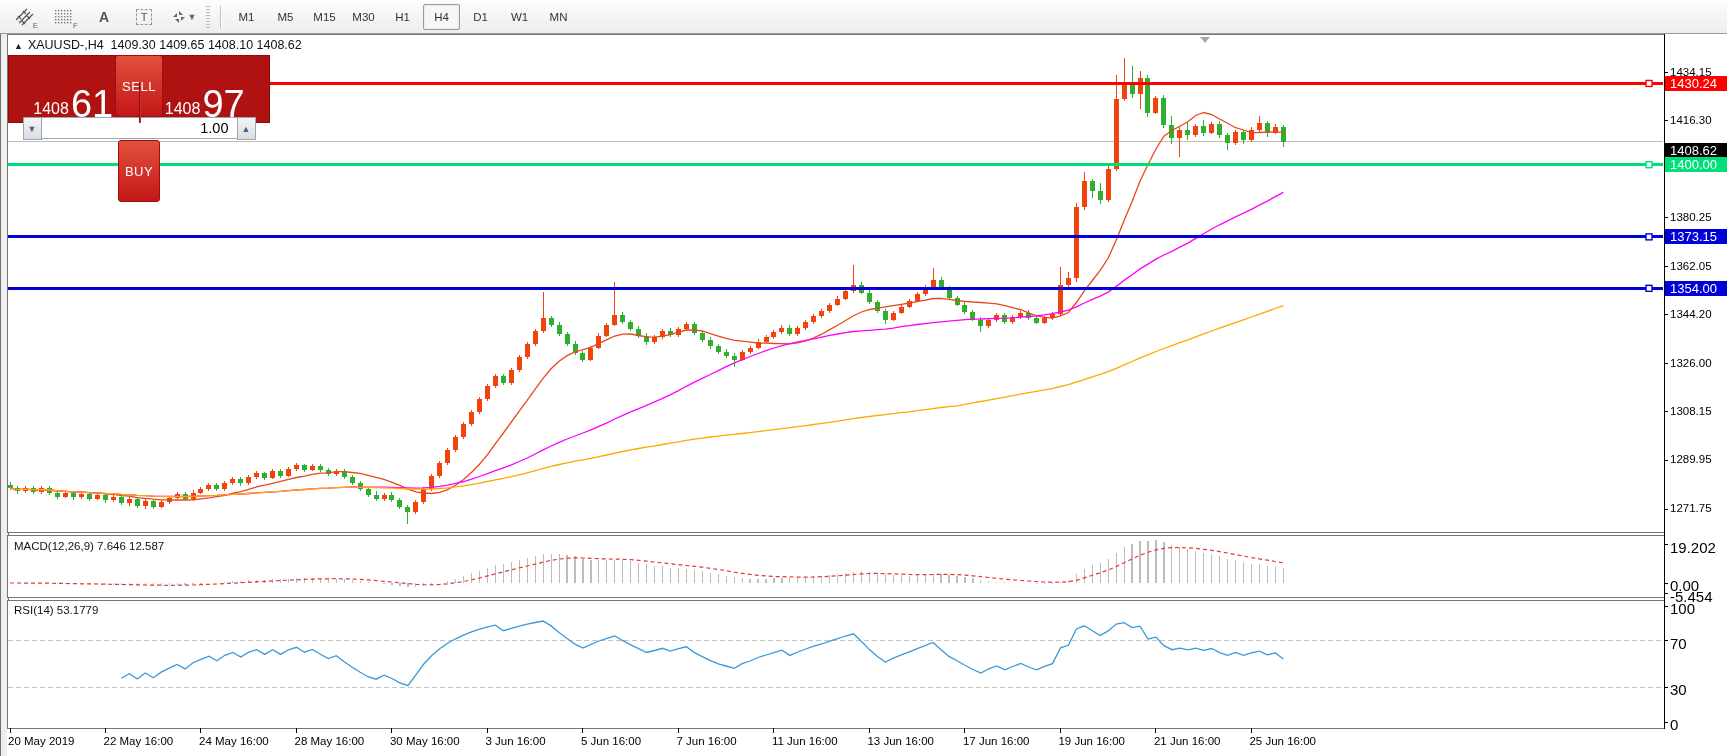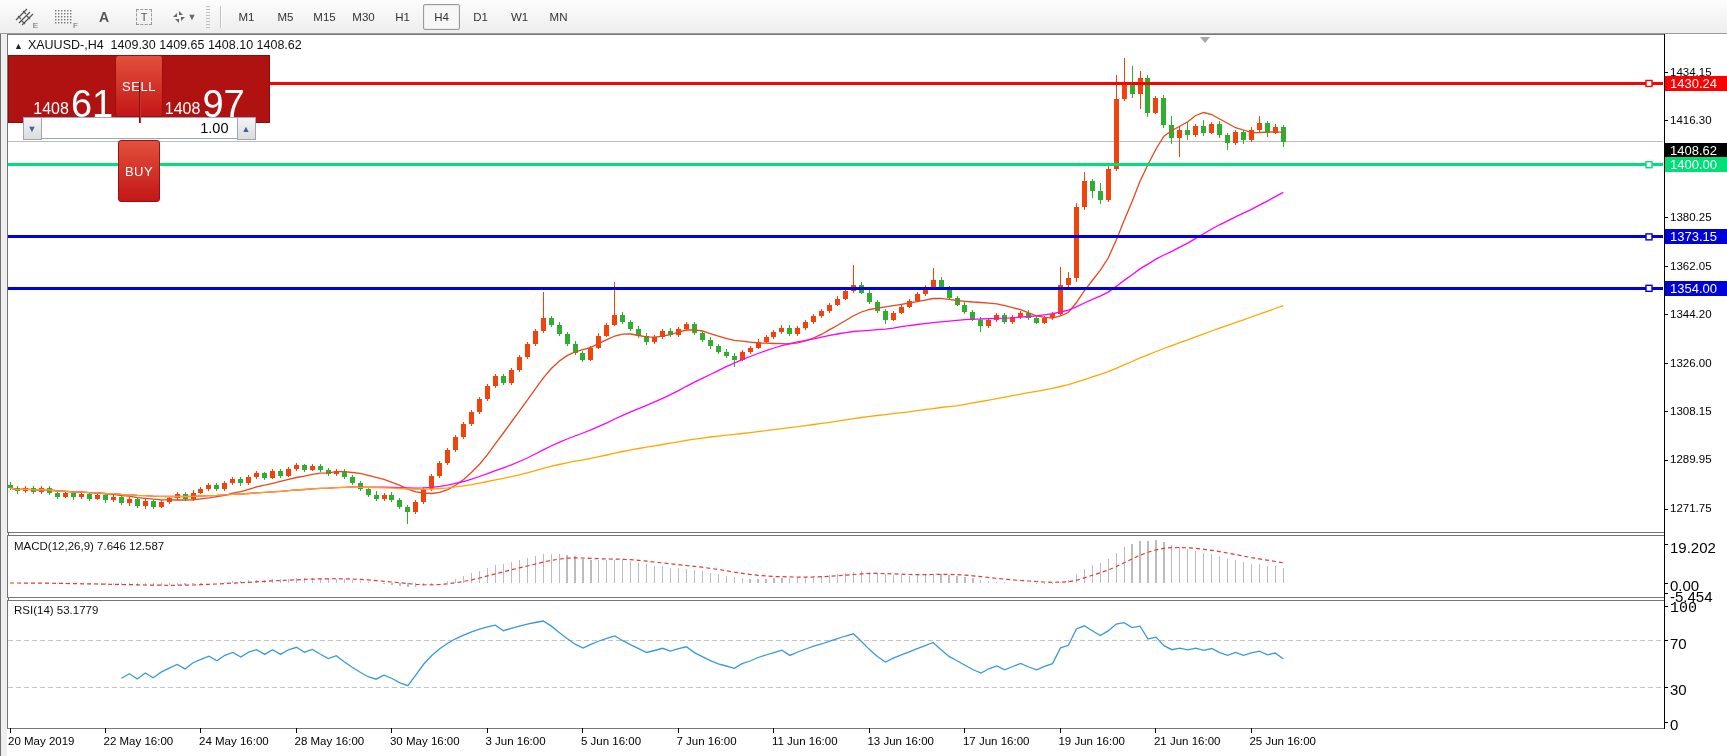--- a/index.html
+++ b/index.html
@@ -738,21 +738,21 @@
       <div class="tick-label" style="top: 453.458px;">1289.95</div>
       <div class="tick-label" style="top: 502.367px;">1271.75</div>
       <div class="price-badge" style="top: 75.9577px; background: rgb(254, 0, 0);">1430.24</div>
       <div class="price-badge" style="top: 134.057px; background: rgb(0, 0, 0); margin-top: 9px;">1408.62</div>
       <div class="price-badge" style="top: 157.221px; background: rgb(0, 223, 120);">1400.00</div>
       <div class="price-badge" style="top: 229.375px; background: rgb(0, 0, 217);">1373.15</div>
       <div class="price-badge" style="top: 280.837px; background: rgb(0, 0, 217);">1354.00</div>
       <div class="sub-axis-label" style="top: 539px;">19.202</div>
       <div class="sub-axis-label" style="top: 577px;">0.00</div>
       <div class="sub-axis-label" style="top: 588px;">-5.454</div>
-      <div class="sub-axis-label" style="top: 600px; font-family: Liberation Mono, monospace;">100</div>
+      <div class="sub-axis-label" style="top: 600px;">100</div>
       <div class="sub-axis-label" style="top: 635px;">70</div>
       <div class="sub-axis-label" style="top: 681px;">30</div>
       <div class="sub-axis-label" style="top: 716px;">0</div>
       <div class="time-label" style="left: 8px;">20 May 2019</div>
       <div class="time-label" style="left: 103.496px;">22 May 16:00</div>
       <div class="time-label" style="left: 198.992px;">24 May 16:00</div>
       <div class="time-label" style="left: 294.488px;">28 May 16:00</div>
       <div class="time-label" style="left: 389.984px;">30 May 16:00</div>
       <div class="time-label" style="left: 485.48px;">3 Jun 16:00</div>
       <div class="time-label" style="left: 580.976px;">5 Jun 16:00</div>

